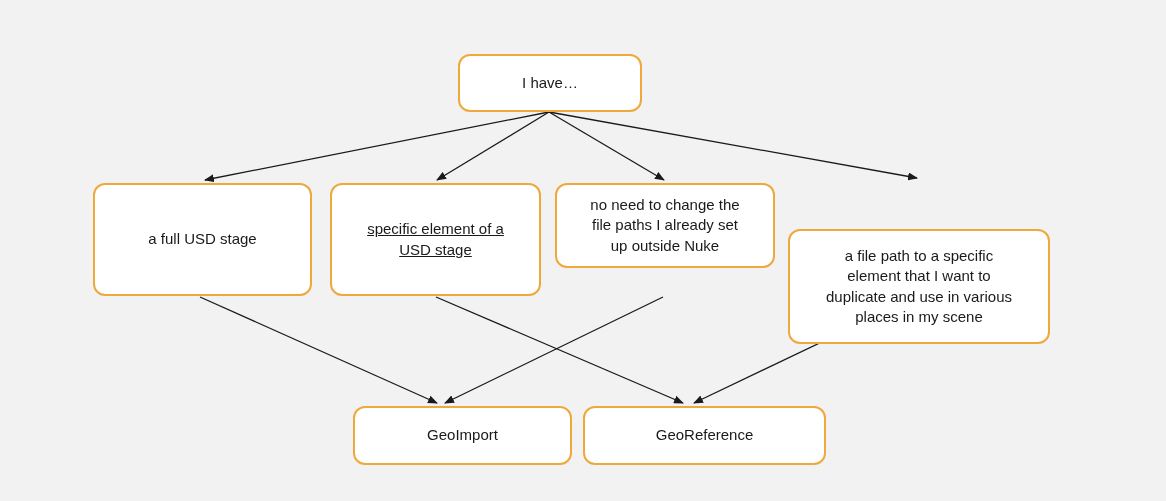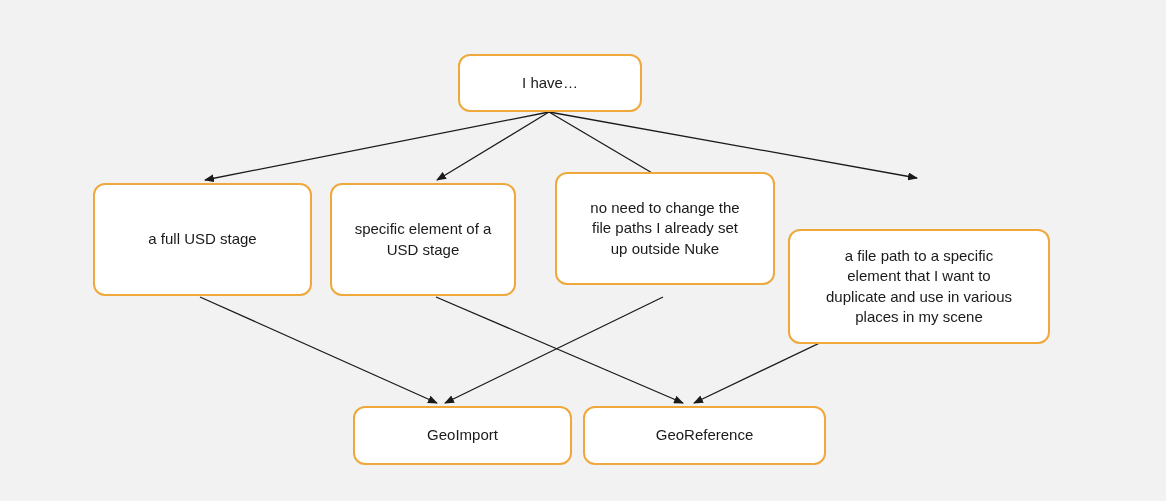--- a/index.html
+++ b/index.html
@@ -37,22 +37,22 @@
     text-align: center;
     color: #1a1a1a;
     font-size: 15px;
     line-height: 1.35;
     padding: 19px 10px;
     white-space: pre-line;
     z-index: 2;
   }
   #node-root      { left: 458px; top: 54px;  width: 184px; height: 58px;  }
   #node-opt1      { left: 93px;  top: 183px; width: 219px; height: 113px; }
-  #node-opt2      { left: 330px; top: 183px; width: 186px; height: 113px; }
-  #node-opt3      { left: 555px; top: 172px; width: 220px; height: 113px; }
+  #node-opt2      { left: 330px; top: 183px; width: 211px; height: 113px; text-decoration: underline; }
+  #node-opt3      { left: 555px; top: 183px; width: 220px; height: 85px; }
   #node-opt4      { left: 788px; top: 181px; width: 262px; height: 115px; margin-top: 48px; }
   #node-geoimport { left: 333px; top: 406px; width: 219px; height: 59px; margin-left: 20px;  }
   #node-georef    { left: 583px; top: 406px; width: 243px; height: 59px;  }
 </style>
 </head>
 <body>
 
 <div id="canvas">
 
   <svg id="edges" viewBox="0 0 1166 501" xmlns="http://www.w3.org/2000/svg">

